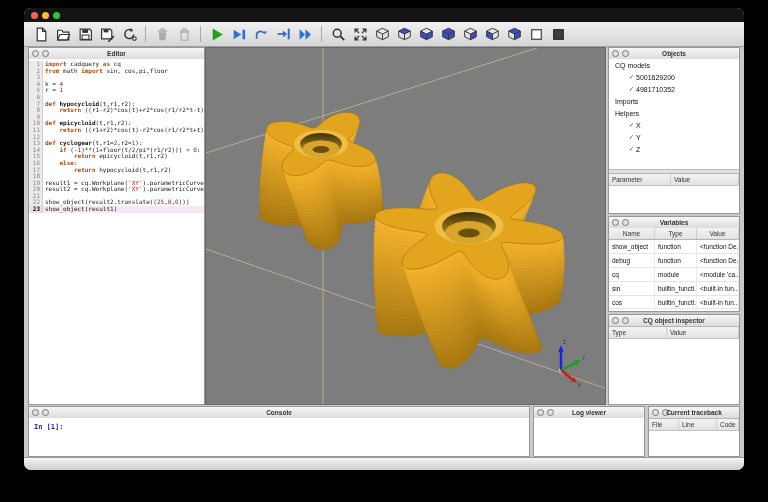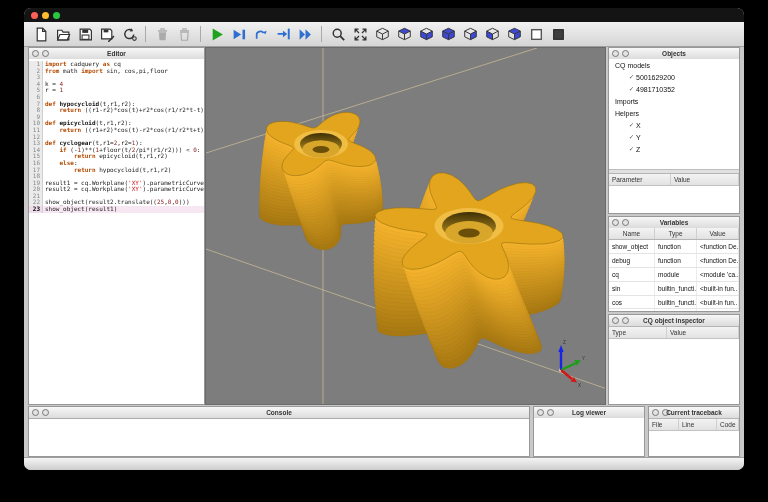--- a/index.html
+++ b/index.html
@@ -462,20 +462,23 @@
       </div>
     </div>
   </div>
 
   <div class="panel" style="left:4px;top:398px;width:502px;height:51px">
     <div class="pbar">
       <span class="pbtn"></span>
       <span class="pbtn"></span>
       <span class="ptitle">Console</span>
     </div>
+    <div class="pbody">
+      <div id="console-text">In [1]:</div>
+    </div>
   </div>
 
   <div class="panel" style="left:509px;top:398px;width:112px;height:51px">
     <div class="pbar">
       <span class="pbtn"></span>
       <span class="pbtn"></span>
       <span class="ptitle">Log viewer</span>
     </div>
     <div class="pbody"></div>
   </div>

